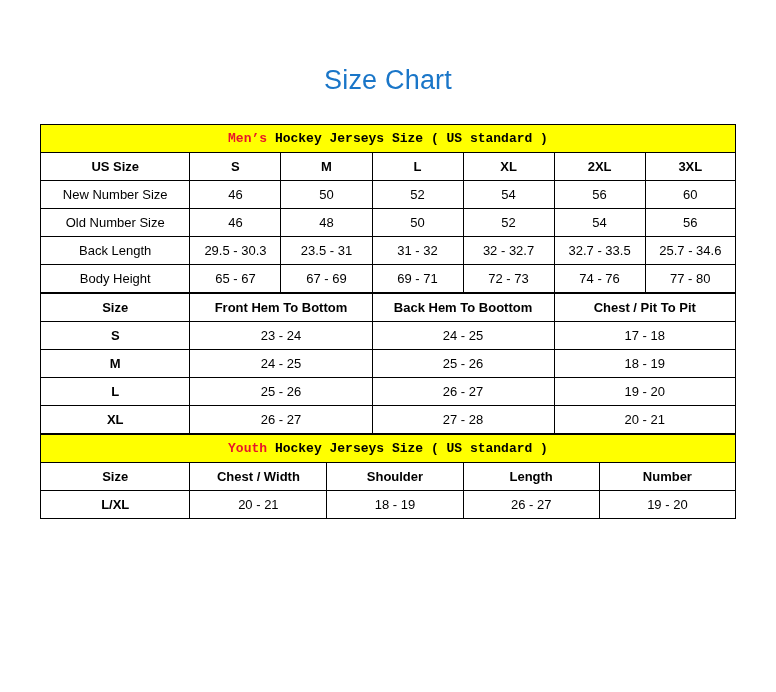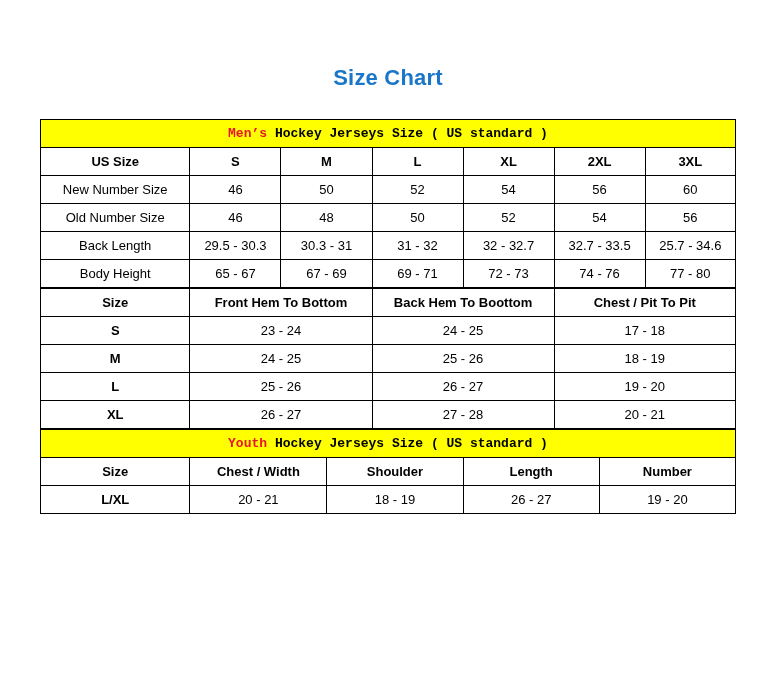--- a/index.html
+++ b/index.html
@@ -16,22 +16,22 @@
   }
   .page {
     width: 776px;
     height: 692px;
     position: relative;
     box-sizing: border-box;
   }
   .title {
     text-align: center;
     color: #1a76c8;
-    font-size: 22px;
-    font-weight: bold;
+    font-size: 27px;
+    font-weight: normal;
     padding-top: 65px;
     padding-bottom: 0;
     letter-spacing: 0.2px;
   }
   .chart-wrap {
     margin: 28px auto 0 auto;
     width: 696px;
   }
   table.size-table {
     border-collapse: collapse;
@@ -115,21 +115,21 @@
           <td>46</td>
           <td>48</td>
           <td>50</td>
           <td>52</td>
           <td>54</td>
           <td>56</td>
         </tr>
         <tr>
           <td class="rowlabel">Back Length</td>
           <td>29.5 - 30.3</td>
-          <td>30.3 - 31</td>
+          <td>23.5 - 31</td>
           <td>31 - 32</td>
           <td>32 - 32.7</td>
           <td>32.7 - 33.5</td>
           <td>25.7 - 34.6</td>
         </tr>
         <tr>
           <td class="rowlabel">Body Height</td>
           <td>65 - 67</td>
           <td>67 - 69</td>
           <td>69 - 71</td>

